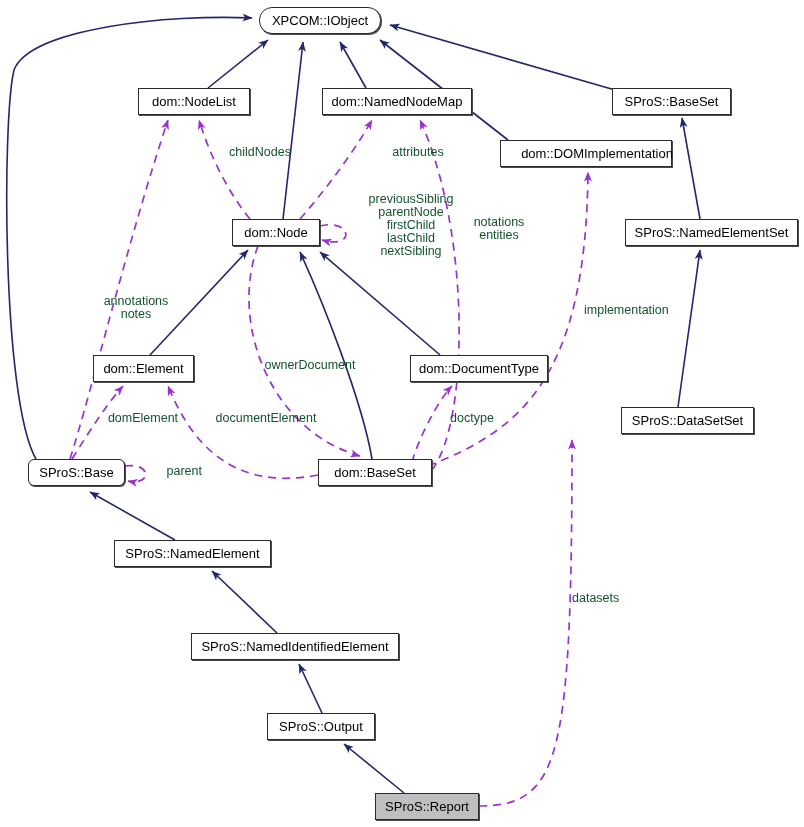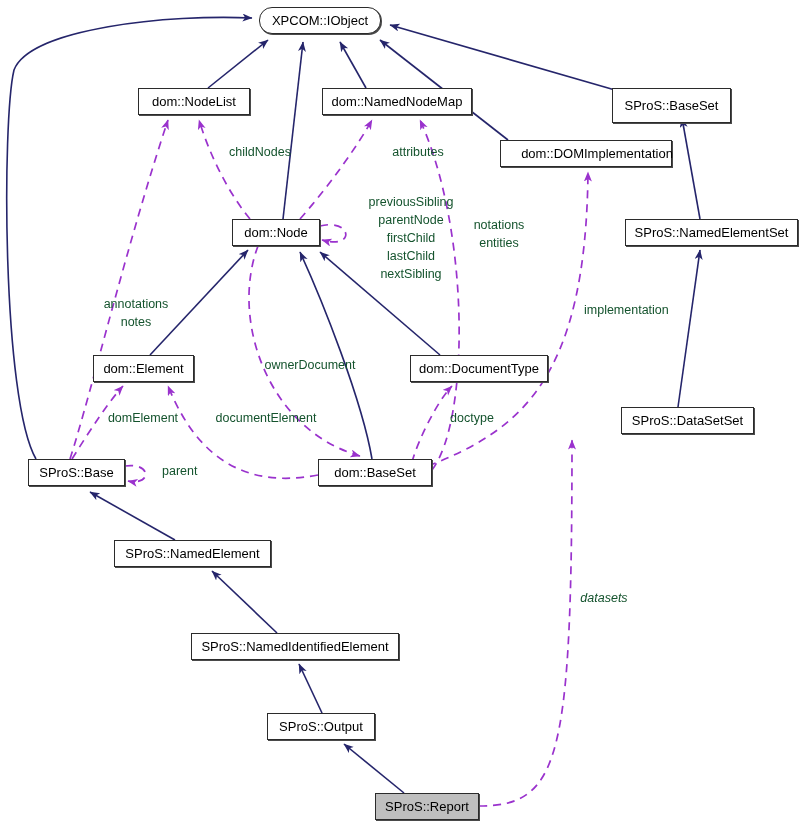--- a/index.html
+++ b/index.html
@@ -46,21 +46,21 @@
   .edge-label {
     position: absolute;
     font-size: 12.5px;
     color: #14532d;
     line-height: 15px;
     white-space: nowrap;
     text-align: center;
     z-index: 4;
   }
   .edge-label.multi {
-    line-height: 18px;
+    line-height: 13px;
   }
 </style>
 </head>
 <body>
 
 <div id="diagram-root">
 
   <svg id="edge-layer" viewBox="0 0 804 827" width="804" height="827" xmlns="http://www.w3.org/2000/svg">
     <defs>
       <marker id="inherit-arrow" markerWidth="11" markerHeight="11" refX="9.5" refY="4" orient="auto" markerUnits="userSpaceOnUse">
@@ -131,35 +131,35 @@
       <path d="M 479,806 C 560,806 572,760 572,440"></path>
     </g>
   </svg>
 
   <div class="uml-node" style="left:259px;top:7px;width:122px;height:27px;border-radius:13px;">XPCOM::IObject</div>
 
   <div class="uml-node" style="left:138px;top:88px;width:112px;height:27px;">dom::NodeList</div>
 
   <div class="uml-node" style="left:322px;top:88px;width:150px;height:27px;">dom::NamedNodeMap</div>
 
-  <div class="uml-node" style="left:612px;top:88px;width:119px;height:35px;">SProS::BaseSet</div>
+  <div class="uml-node" style="left:612px;top:88px;width:119px;height:27px;">SProS::BaseSet</div>
 
   <div class="uml-node" style="left:500px;top:140px;width:172px;height:27px;padding-left:22px;">dom::DOMImplementation</div>
 
   <div class="uml-node" style="left:232px;top:219px;width:88px;height:27px;">dom::Node</div>
 
   <div class="uml-node" style="left:625px;top:219px;width:173px;height:27px;">SProS::NamedElementSet</div>
 
   <div class="uml-node" style="left:93px;top:355px;width:101px;height:27px;">dom::Element</div>
 
   <div class="uml-node" style="left:410px;top:355px;width:138px;height:27px;">dom::DocumentType</div>
 
   <div class="uml-node" style="left:621px;top:407px;width:133px;height:27px;">SProS::DataSetSet</div>
 
-  <div class="uml-node" style="left:28px;top:459px;width:97px;height:27px;">SProS::Base</div>
+  <div class="uml-node" style="left:28px;top:459px;width:97px;height:27px;border-radius:6px;">SProS::Base</div>
 
   <div class="uml-node" style="left:318px;top:459px;width:114px;height:27px;">dom::BaseSet</div>
 
   <div class="uml-node" style="left:114px;top:540px;width:157px;height:27px;">SProS::NamedElement</div>
 
   <div class="uml-node" style="left:191px;top:633px;width:208px;height:27px;">SProS::NamedIdentifiedElement</div>
 
   <div class="uml-node" style="left:267px;top:713px;width:108px;height:27px;">SProS::Output</div>
 
   <div class="uml-node highlight" style="left:375px;top:793px;width:104px;height:27px;">SProS::Report</div>
@@ -183,17 +183,17 @@
 notes</div>
 
   <div class="edge-label" style="left:248px;top:358px;width:124px;">ownerDocument</div>
 
   <div class="edge-label" style="left:95px;top:411px;width:96px;">domElement</div>
 
   <div class="edge-label" style="left:198px;top:411px;width:136px;">documentElement</div>
 
   <div class="edge-label" style="left:442px;top:411px;width:60px;">doctype</div>
 
-  <div class="edge-label" style="left:162px;top:464px;width:52px;text-align:left;">parent</div>
+  <div class="edge-label" style="left:150px;top:464px;width:52px;text-align:right;">parent</div>
 
-  <div class="edge-label" style="left:572px;top:591px;width:64px;text-align:center;font-style:italic;">datasets</div>
+  <div class="edge-label" style="left:572px;top:591px;width:64px;text-align:left;">datasets</div>
 
 </div>
 
 </body></html>

